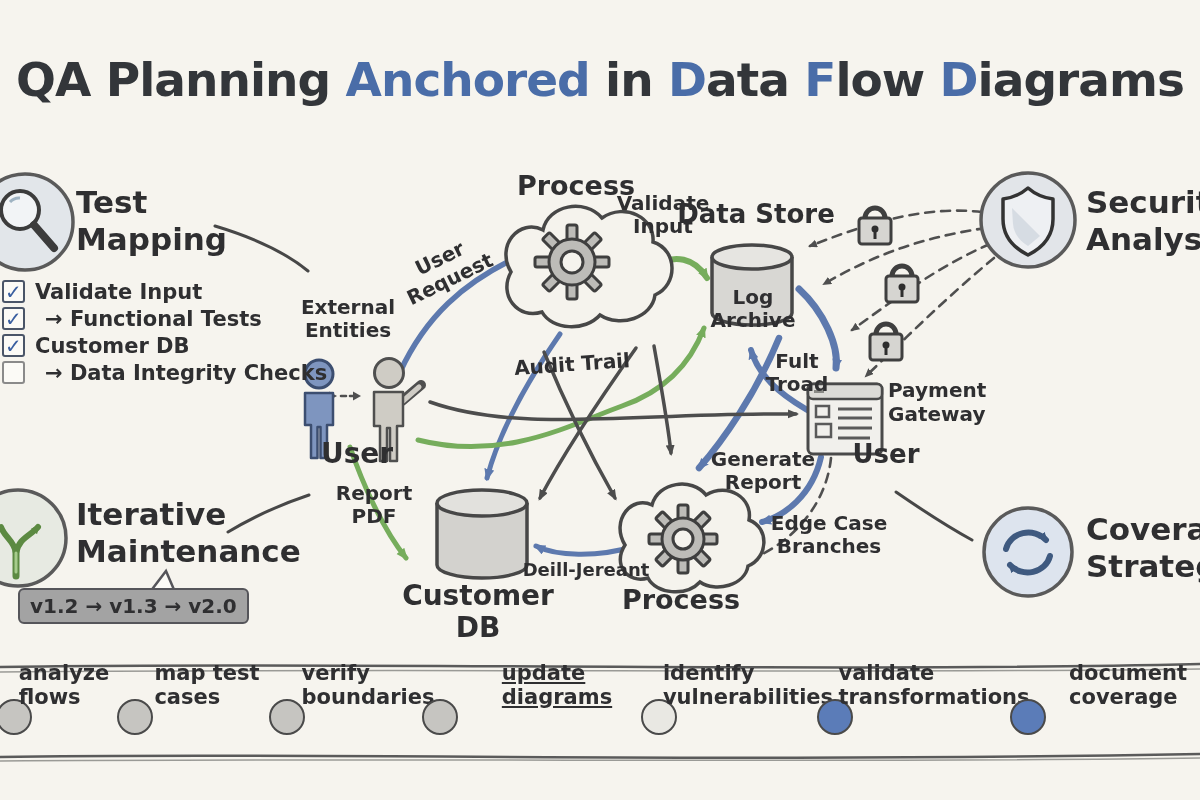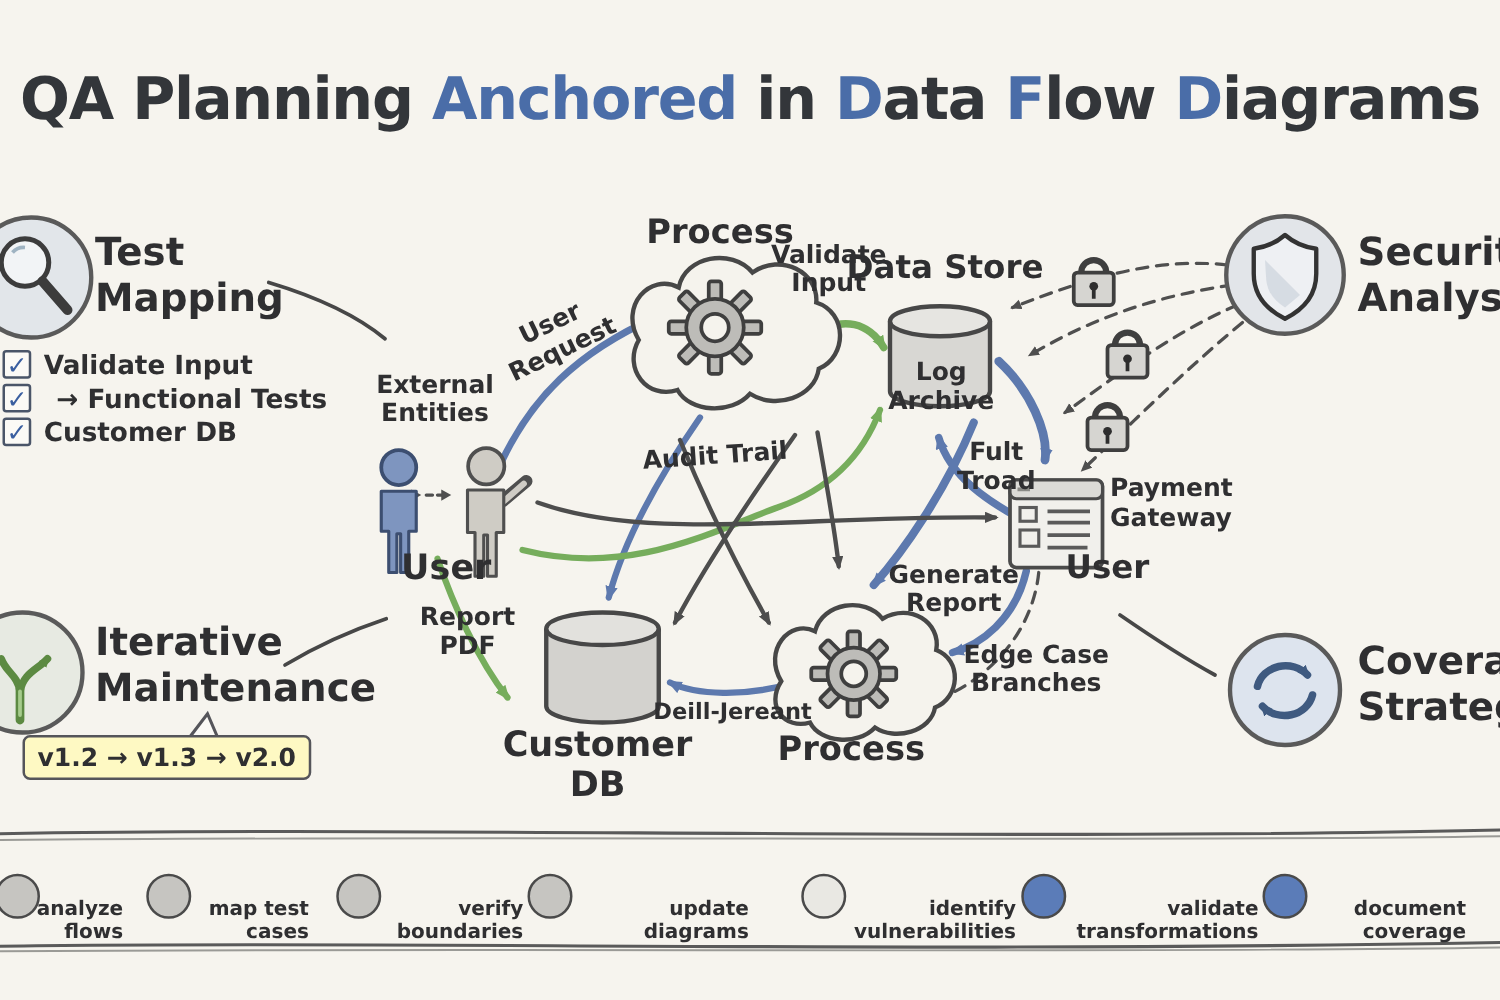--- a/index.html
+++ b/index.html
@@ -21,25 +21,25 @@
   .heading{font-size:31px;line-height:1.18;}
   .chk-list{position:absolute;z-index:2;left:2px;top:278px;}
   .chk-row{display:flex;align-items:center;height:27px;}
   .chk-row.indent .chk-label{padding-left:10px;}
   .chk-box{width:19px;height:19px;border:2.5px solid #4a5568;border-radius:3px;
            margin-right:10px;flex:none;display:flex;align-items:center;justify-content:center;
            font-size:20px;font-weight:bold;color:#3a5fa0;background:#fbfaf6;line-height:1;}
   .chk-box.empty{border-color:#8a8a8a;color:transparent;}
   .chk-label{font-size:21px;font-weight:bold;white-space:nowrap;}
   .version-box{position:absolute;z-index:2;left:18px;top:588px;border:2.5px solid #55555a;
-           border-radius:6px;background:#fef9c3;padding:4px 10px;font-size:20px;font-weight:bold;white-space:nowrap;}
+           border-radius:6px;background:#a3a3a3;padding:4px 10px;font-size:20px;font-weight:bold;white-space:nowrap;}
   .tl-circle{position:absolute;z-index:2;width:32px;height:32px;border-radius:50%;
            border:2.5px solid #4a4a4a;top:699px;}
-  .tl-label{position:absolute;z-index:2;top:718px;transform:translateX(-50%);
-           font-size:16px;font-weight:bold;text-align:right;line-height:1.12;white-space:pre-line;}
+  .tl-label{position:absolute;z-index:2;top:662px;transform:translateX(-50%);
+           font-size:21px;font-weight:bold;text-align:left;line-height:1.12;white-space:pre-line;}
 </style>
 </head>
 <body>
 
 <div class="canvas">
 
   <svg class="layer" width="1200" height="800" viewBox="0 0 1200 800">
     <defs>
       <marker id="mB" markerUnits="userSpaceOnUse" markerWidth="22" markerHeight="18" refX="9" refY="5" orient="auto">
           <path d="M0,0L12,5L0,10z" fill="#5d79ae"></path>
@@ -274,20 +274,24 @@
         <span class="chk-label">Validate Input</span>
       </div>
       <div class="chk-row indent">
         <span class="chk-box">✓</span>
         <span class="chk-label">→ Functional Tests</span>
       </div>
       <div class="chk-row">
         <span class="chk-box">✓</span>
         <span class="chk-label">Customer DB</span>
       </div>
+      <div class="chk-row indent">
+        <span class="chk-box empty"></span>
+        <span class="chk-label">→ Data Integrity Checks</span>
+      </div>
     </div>
 
   <div class="lbl la heading" style="left:76px;top:496px;">Iterative
 Maintenance</div>
   <div class="version-box">v1.2 → v1.3 → v2.0</div>
 
   <div class="lbl la heading" style="left:1086px;top:184px;">Security
 Analysis</div>
   <div class="lbl la heading" style="left:1086px;top:511px;">Coverage
 Strategies</div>
@@ -325,21 +329,21 @@
       <div class="tl-circle" style="left: -4px; background: rgb(198, 197, 193);"></div>
       <div class="tl-label" style="left: 64px;">analyze
 flows</div>
       <div class="tl-circle" style="left: 117px; background: rgb(198, 197, 193);"></div>
       <div class="tl-label" style="left: 207px;">map test
 cases</div>
       <div class="tl-circle" style="left: 269px; background: rgb(198, 197, 193);"></div>
       <div class="tl-label" style="left: 368px;">verify
 boundaries</div>
       <div class="tl-circle" style="left: 422px; background: rgb(198, 197, 193);"></div>
-      <div class="tl-label" style="left: 557px;">update
+      <div class="tl-label" style="left: 557px; text-decoration: underline;">update
 diagrams</div>
       <div class="tl-circle" style="left: 641px; background: rgb(233, 232, 227);"></div>
       <div class="tl-label" style="left: 748px;">identify
 vulnerabilities</div>
       <div class="tl-circle" style="left: 817px; background: rgb(91, 124, 184);"></div>
       <div class="tl-label" style="left: 934px;">validate
 transformations</div>
       <div class="tl-circle" style="left: 1010px; background: rgb(91, 124, 184);"></div>
       <div class="tl-label" style="left: 1128px;">document
 coverage</div>

